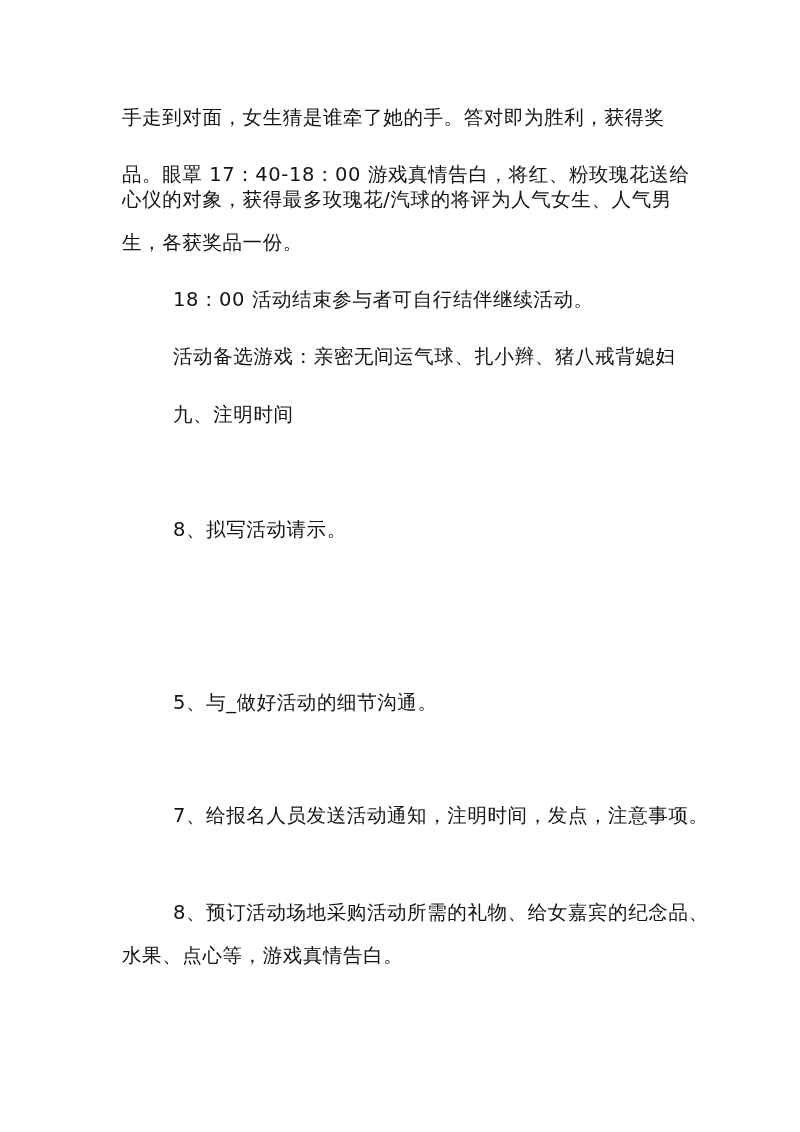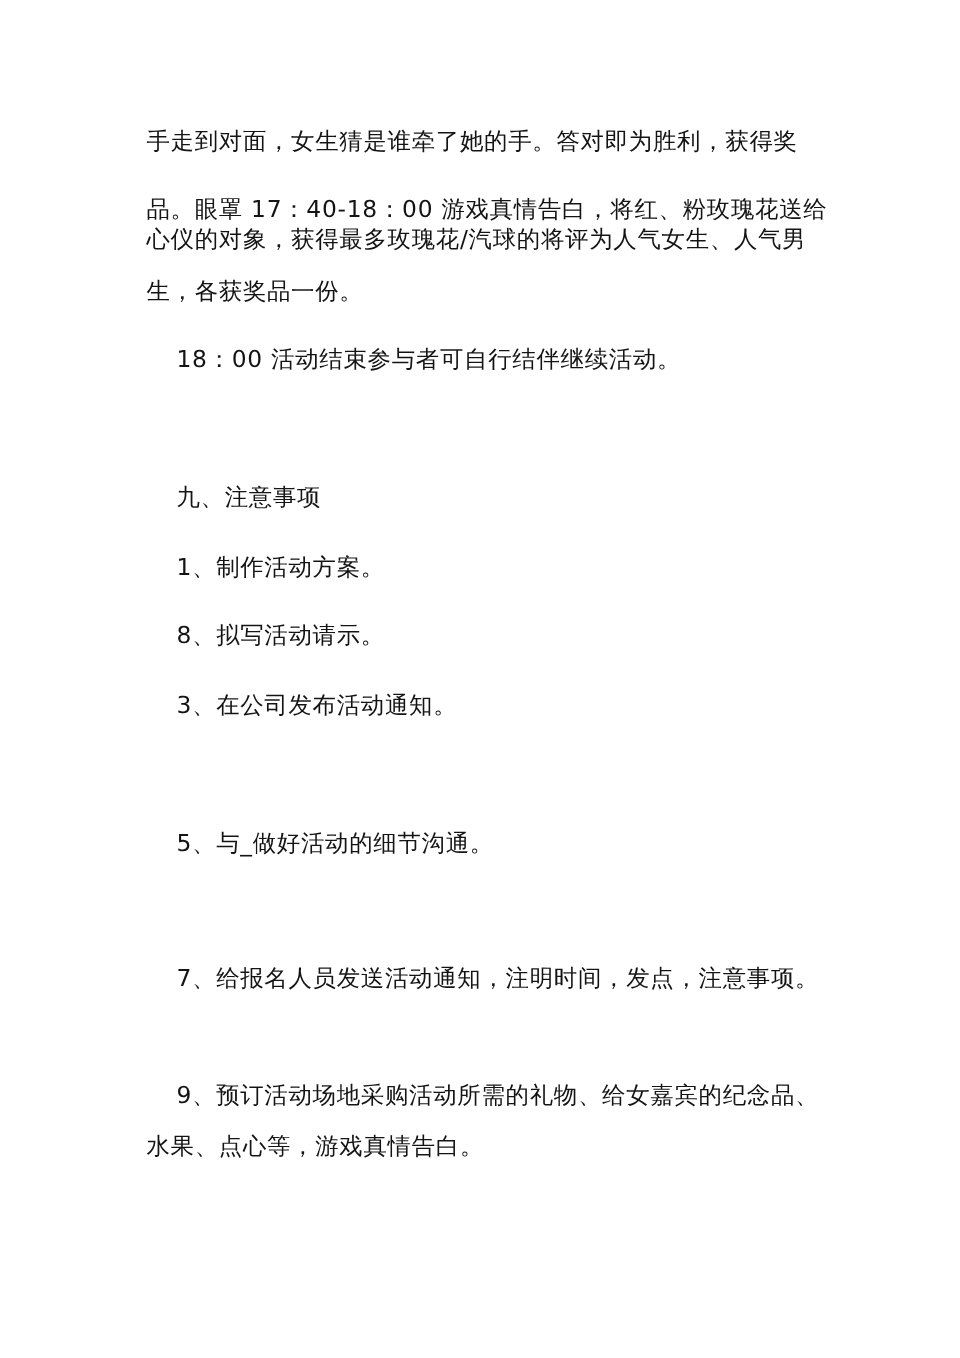--- a/index.html
+++ b/index.html
@@ -11,38 +11,37 @@
       color: #141414;
     }
     .line {
       position: absolute;
       font-size: 19.5px;
       line-height: 24px;
       white-space: nowrap;
       letter-spacing: 0.6px;
     }
     .flush { left: 122px; }
-    .indent { left: 147px; }
+    .indent { left: 173px; }
   </style>
 </head>
 <body>
 
 <div class="page">
 
   <div class="line flush" style="top:106px">手走到对面，女生猜是谁牵了她的手。答对即为胜利，获得奖</div>
   <div class="line flush" style="top:163px">品。眼罩 17：40-18：00 游戏真情告白，将红、粉玫瑰花送给</div>
   <div class="line flush" style="top:231px">生，各获奖品一份。</div>
   <div class="line flush" style="top:188px">心仪的对象，获得最多玫瑰花/汽球的将评为人气女生、人气男</div>
 
   <div class="line indent" style="top:288px">18：00 活动结束参与者可自行结伴继续活动。</div>
+  <div class="line indent" style="top:345px">活动备选游戏：亲密无间运气球、扎小辫、猪八戒背媳妇</div>
 
-  <div class="line indent" style="top:403px">九、注意事项</div>
+  <div class="line indent" style="top:403px">九、注明时间</div>
 
-  <div class="line indent" style="top:461px">1、制作活动方案。</div>
   <div class="line indent" style="top:518px">8、拟写活动请示。</div>
-  <div class="line indent" style="top:576px">3、在公司发布活动通知。</div>
   <div class="line indent" style="top:691px">5、与_做好活动的细节沟通。</div>
   <div class="line indent" style="top:804px">7、给报名人员发送活动通知，注明时间，发点，注意事项。</div>
 
-  <div class="line indent" style="top:901px">9、预订活动场地采购活动所需的礼物、给女嘉宾的纪念品、</div>
+  <div class="line indent" style="top:901px">8、预订活动场地采购活动所需的礼物、给女嘉宾的纪念品、</div>
   <div class="line flush" style="top:944px">水果、点心等，游戏真情告白。</div>
 
 </div>
 
 </body></html>

